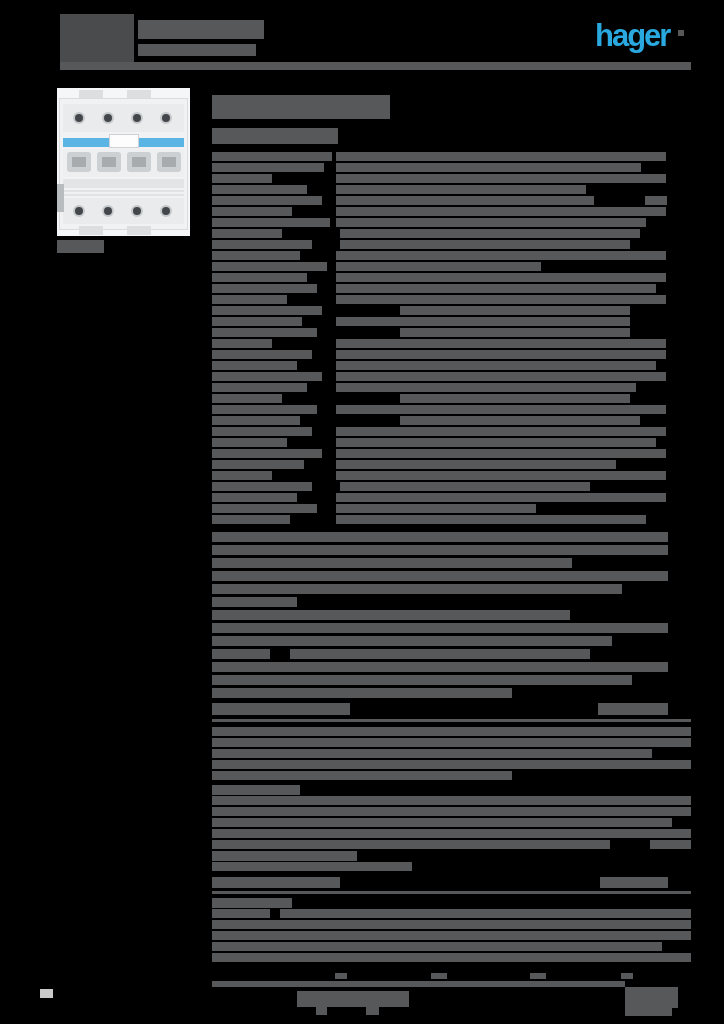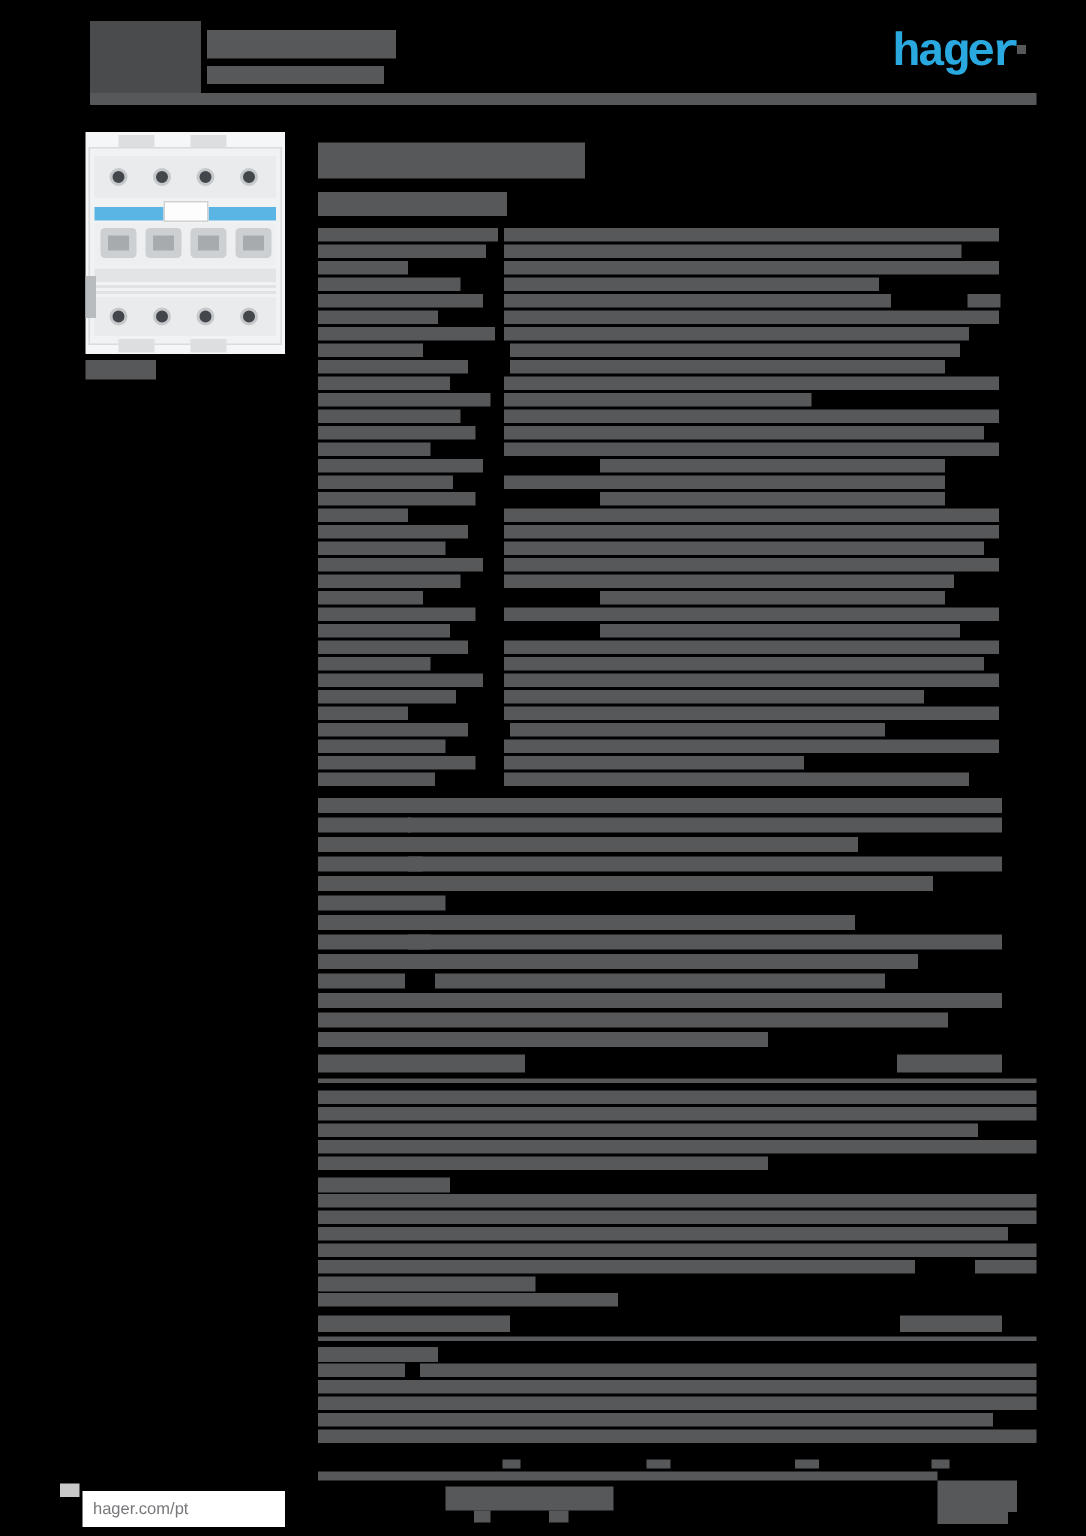--- a/index.html
+++ b/index.html
@@ -36,21 +36,21 @@
   .lever{position:absolute;left:5px;top:5px;width:14px;height:10px;background:#a7abae;}
   .midstrip{left:6px;top:91px;width:121px;height:9px;background:#e2e4e5;}
   .rib{left:6px;width:121px;height:2px;background:#e0e2e3;}
   .notch{left:0;top:96px;width:7px;height:28px;background:#b9bcbe;}
 </style>
 </head>
 <body>
 
 <div id="page" style="background: rgb(0, 0, 0);">
 
-  <div id="hager-logo" style="color: rgb(41, 169, 224); font-family: Liberation Mono, monospace;">hager</div>
+  <div id="hager-logo" style="color: rgb(41, 169, 224);">hager</div>
 
   <div id="photo">
     <div class="part clip" style="left:22px;top:2px;"></div>
     <div class="part clip" style="left:70px;top:2px;"></div>
     <div class="part pbody"></div>
     <div class="part strip" style="top:16px;height:28px;"></div>
     <div class="part screw" style="left:16px;top:24px;"></div>
     <div class="part screw" style="left:45px;top:24px;"></div>
     <div class="part screw" style="left:74px;top:24px;"></div>
     <div class="part screw" style="left:103px;top:24px;"></div>
@@ -75,23 +75,20 @@
     <div class="part strip" style="top:110px;height:26px;"></div>
     <div class="part screw" style="left:16px;top:117px;"></div>
     <div class="part screw" style="left:45px;top:117px;"></div>
     <div class="part screw" style="left:74px;top:117px;"></div>
     <div class="part screw" style="left:103px;top:117px;"></div>
     <div class="part clip" style="left:22px;top:138px;"></div>
     <div class="part clip" style="left:70px;top:138px;"></div>
     <div class="part notch"></div>
   </div>
 
-  <div id="site-box">
-    <span>hager.com/pt</span>
-  </div>
 
 <div class="bar" style="left: 60px; top: 14px; width: 74px; height: 50px; background: rgb(74, 75, 77);"></div>
     <div class="bar" style="left: 138px; top: 20px; width: 126px; height: 19px; background: rgb(86, 88, 90);"></div>
     <div class="bar" style="left: 138px; top: 44px; width: 118px; height: 12px; background: rgb(86, 88, 90);"></div>
     <div class="bar" style="left: 60px; top: 62px; width: 631px; height: 8px; background: rgb(86, 88, 90);"></div>
     <div class="bar" style="left: 678px; top: 30px; width: 6px; height: 6px; background: rgb(86, 88, 90);"></div>
     <div class="bar" style="left: 212px; top: 95px; width: 178px; height: 24px; background: rgb(86, 88, 90);"></div>
     <div class="bar" style="left: 212px; top: 128px; width: 126px; height: 16px; background: rgb(86, 88, 90);"></div>
     <div class="bar" style="left: 57px; top: 240px; width: 47px; height: 13px; background: rgb(86, 88, 90);"></div>
     <div class="bar" style="left: 212px; top: 152px; width: 120px; height: 9px; background: rgb(86, 88, 90);"></div>

